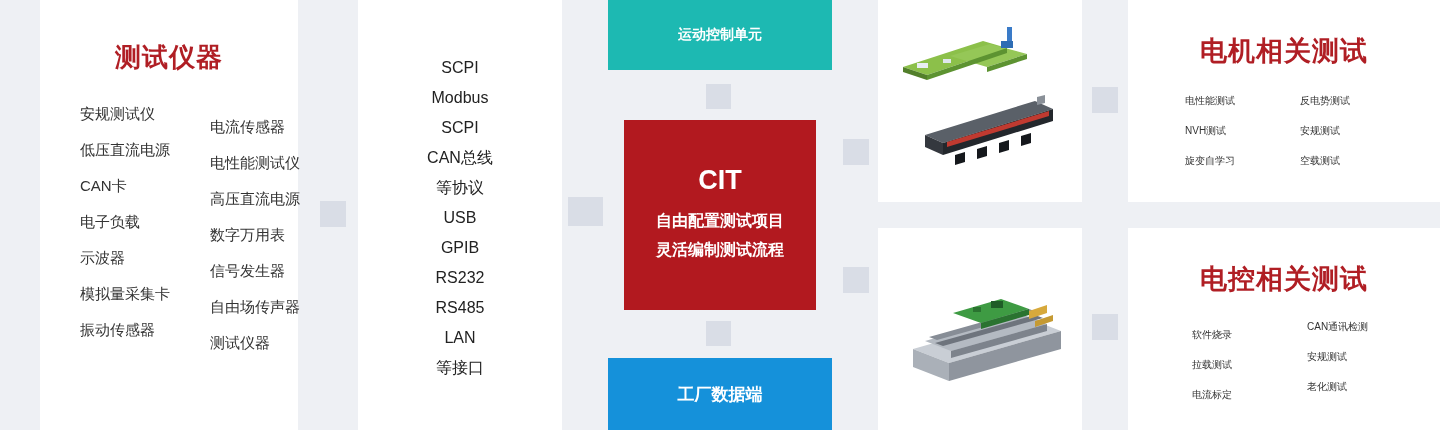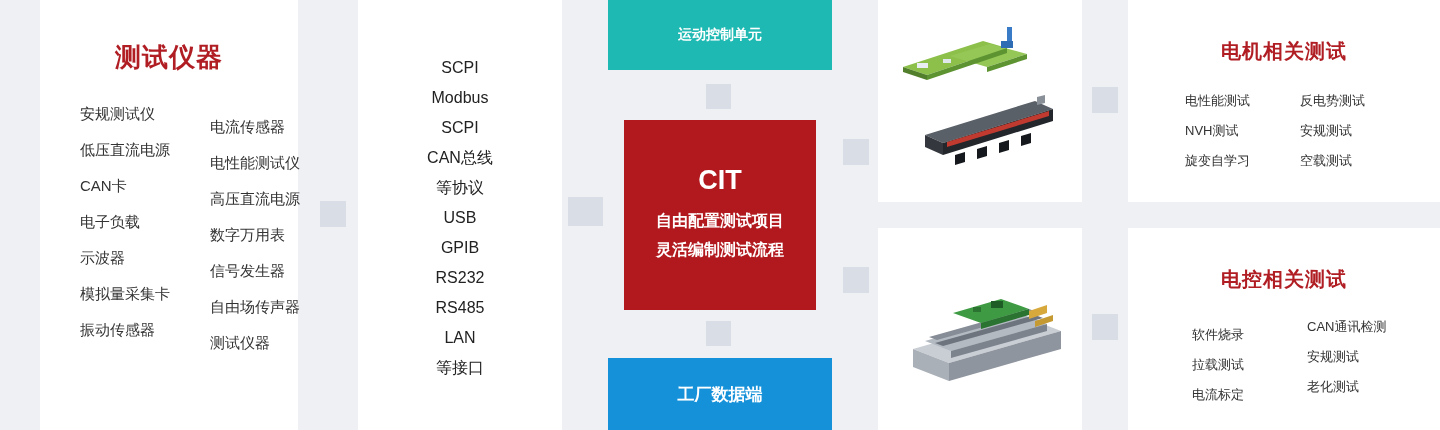--- a/index.html
+++ b/index.html
@@ -56,24 +56,24 @@
 
   
   .p-img-motor{left:878px;top:0;width:204px;height:202px;}
   .p-img-ctrl{left:878px;top:228px;width:204px;height:202px;}
   .fixture{position:absolute;left:17px;top:15px;}
 
   
   .p-motor{left:1128px;top:0;width:312px;height:202px;}
   .p-ctrl{left:1128px;top:228px;width:312px;height:214px;}
   .p-motor .red-title,.p-ctrl .red-title{
-    position:absolute;left:0;top:40px;width:100%;font-size:20px;line-height:23px;
+    position:absolute;left:0;top:40px;width:100%;font-size:27px;line-height:23px;
   }
   .res-col{position:absolute;display:flex;flex-direction:column;gap:15px;
-           font-size:13px;color:#333;line-height:15px;white-space:nowrap;}
+           font-size:10px;color:#333;line-height:15px;white-space:nowrap;}
   .motor-col1{left:57px;top:93px;}
   .motor-col2{left:172px;top:93px;}
   .ctrl-col1{left:64px;top:99px;}
   .ctrl-col2{left:179px;top:91px;}
 </style>
 </head>
 <body>
 
 <div class="stage">
 

